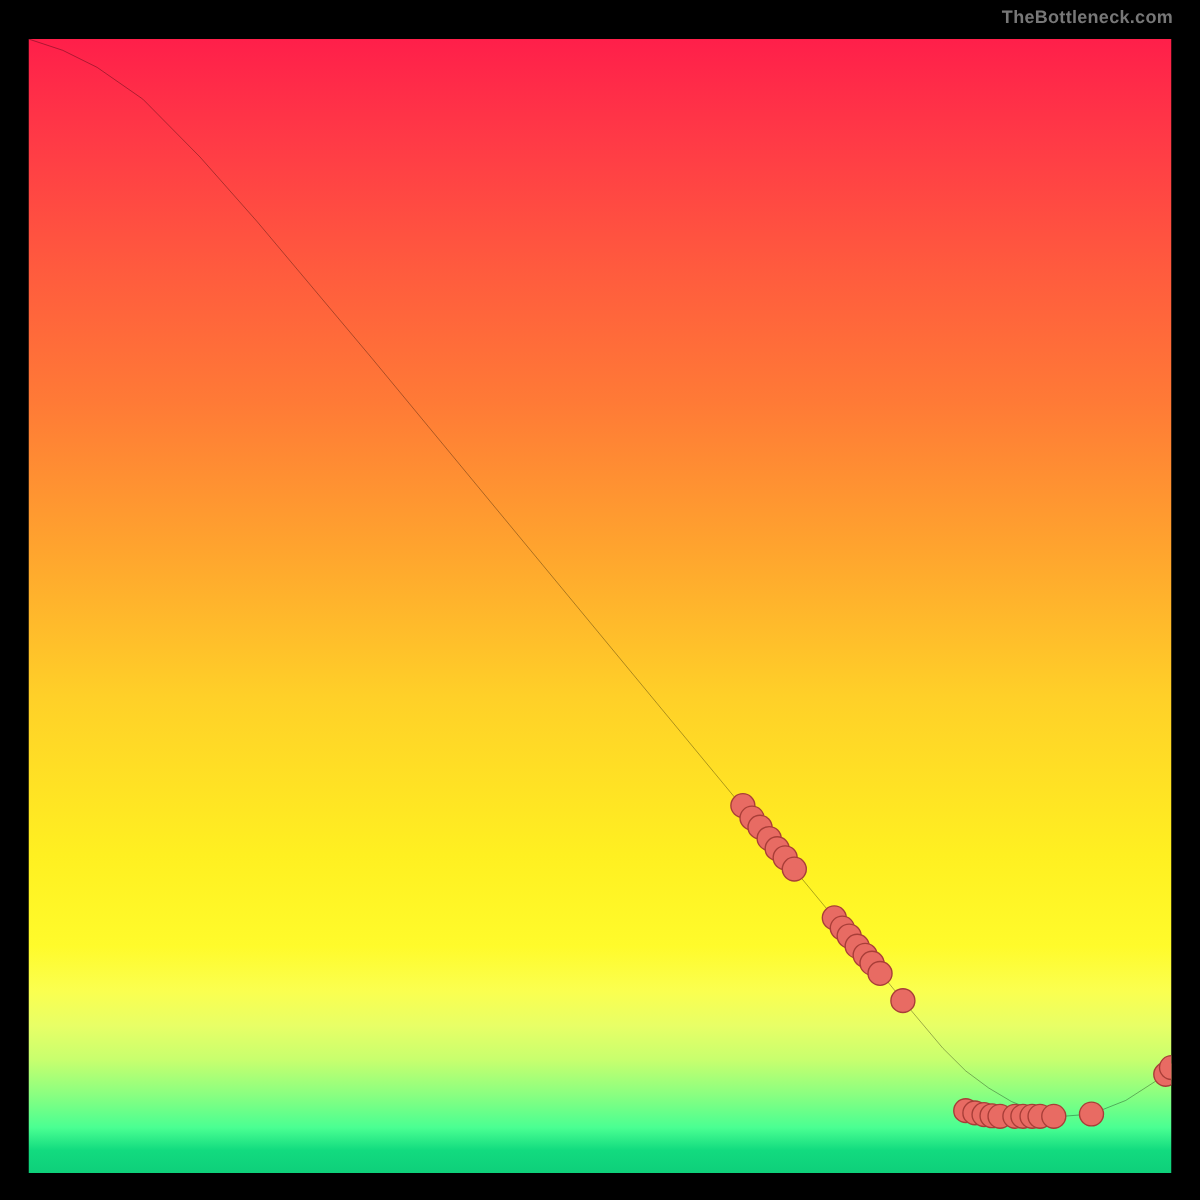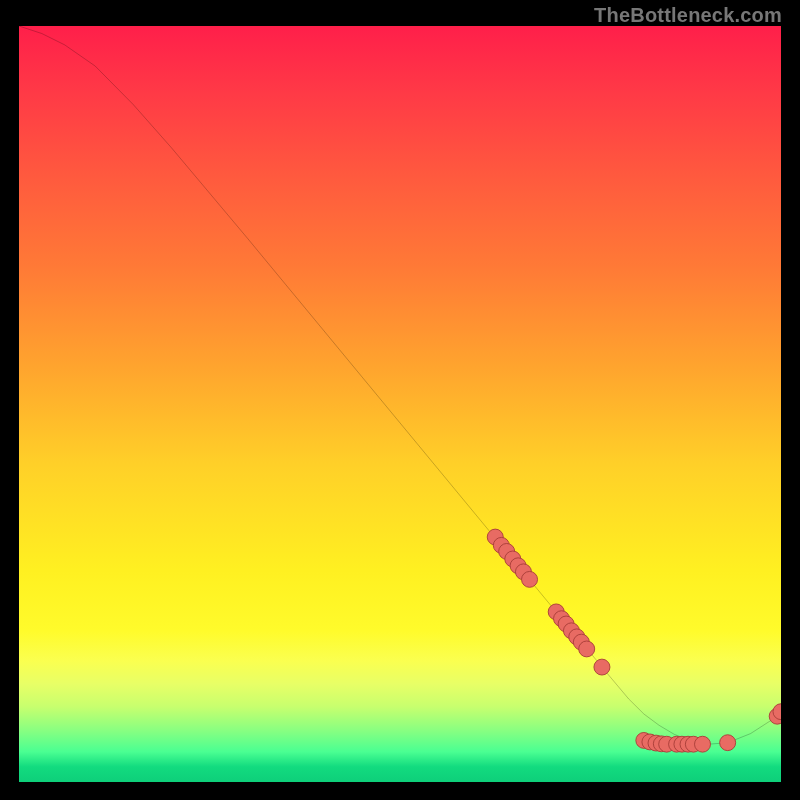--- a/index.html
+++ b/index.html
@@ -14,21 +14,21 @@
     position: relative;
     width: 800px;
     height: 800px;
     background: #000;
   }
   .watermark {
     position: absolute;
     top: 4px;
     right: 18px;
     font-family: Arial, Helvetica, sans-serif;
-    font-size: 20px;
+    font-size: 12px;
     font-weight: 600;
     color: #777;
     letter-spacing: 0.2px;
     user-select: none;
   }
   .plot {
     position: absolute;
     left: 19px;
     top: 26px;
     width: 762px;

